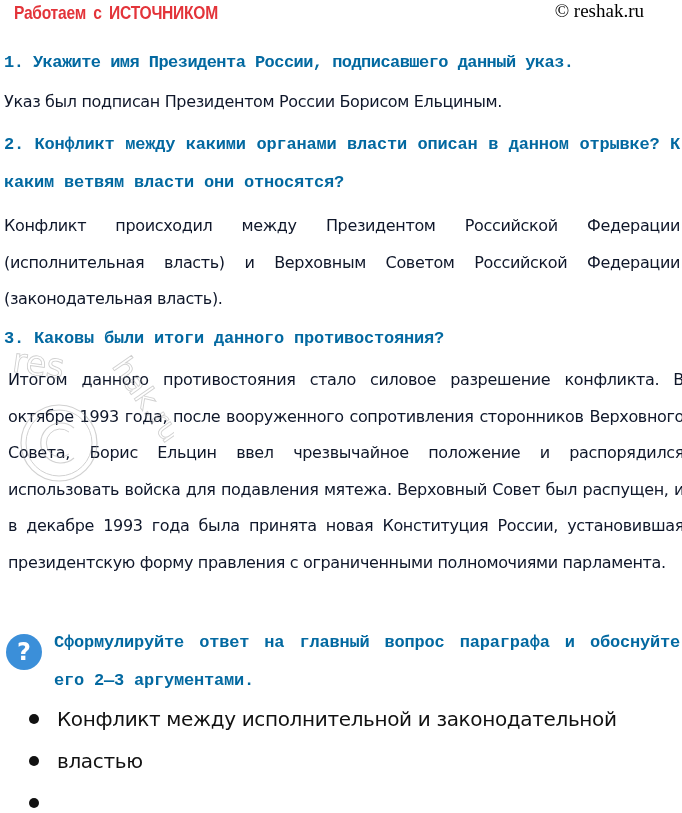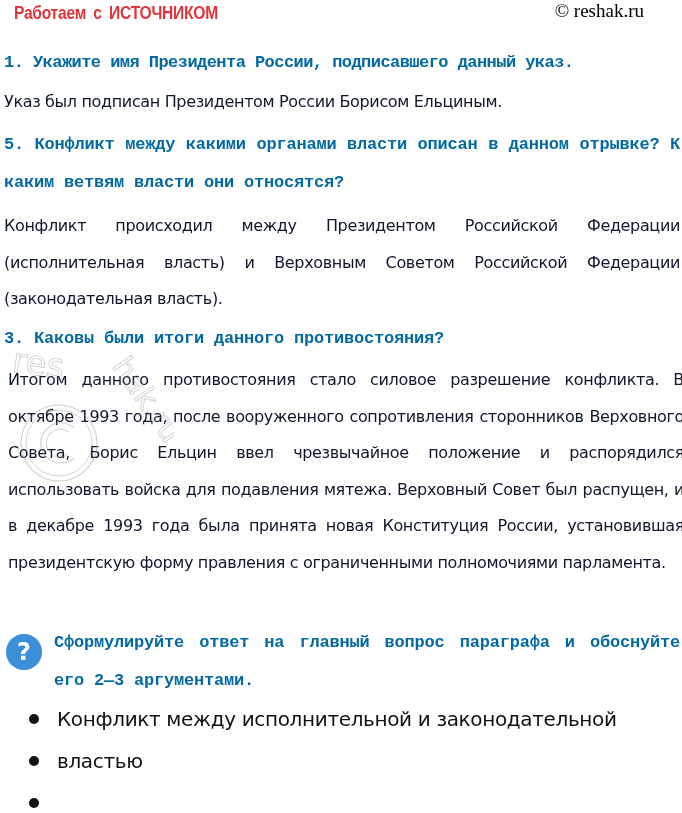--- a/index.html
+++ b/index.html
@@ -70,21 +70,21 @@
 
 <div class="header">
   <div class="header-title">Работаем с ИСТОЧНИКОМ</div>
   <div class="copyright">© reshak.ru</div>
 </div>
 
 <div class="content">
   <div id="q1" class="q">1. Укажите имя Президента России, подписавшего данный указ.</div>
   <div id="a1" class="a">Указ был подписан Президентом России Борисом Ельциным.</div>
 
-  <div id="q2" class="q justify">5. Конфликт между какими органами власти описан в данном отрывке? К каким ветвям власти они относятся?</div>
+  <div id="q2" class="q justify">2. Конфликт между какими органами власти описан в данном отрывке? К каким ветвям власти они относятся?</div>
   <div id="a2" class="a justify">Конфликт происходил между Президентом Российской Федерации (исполнительная власть) и Верховным Советом Российской Федерации (законодательная власть).</div>
 
   <div id="q3" class="q">3. Каковы были итоги данного противостояния?</div>
   <div id="a3" class="a justify">Итогом данного противостояния стало силовое разрешение конфликта. В октябре 1993 года, после вооруженного сопротивления сторонников Верховного Совета, Борис Ельцин ввел чрезвычайное положение и распорядился использовать войска для подавления мятежа. Верховный Совет был распущен, и в декабре 1993 года была принята новая Конституция России, установившая президентскую форму правления с ограниченными полномочиями парламента.</div>
 
   <div class="main-q">
     <div class="qmark">?</div>
     <div class="main-q-text q justify">Сформулируйте ответ на главный вопрос параграфа и обоснуйте его 2—3 аргументами.</div>
   </div>
 

